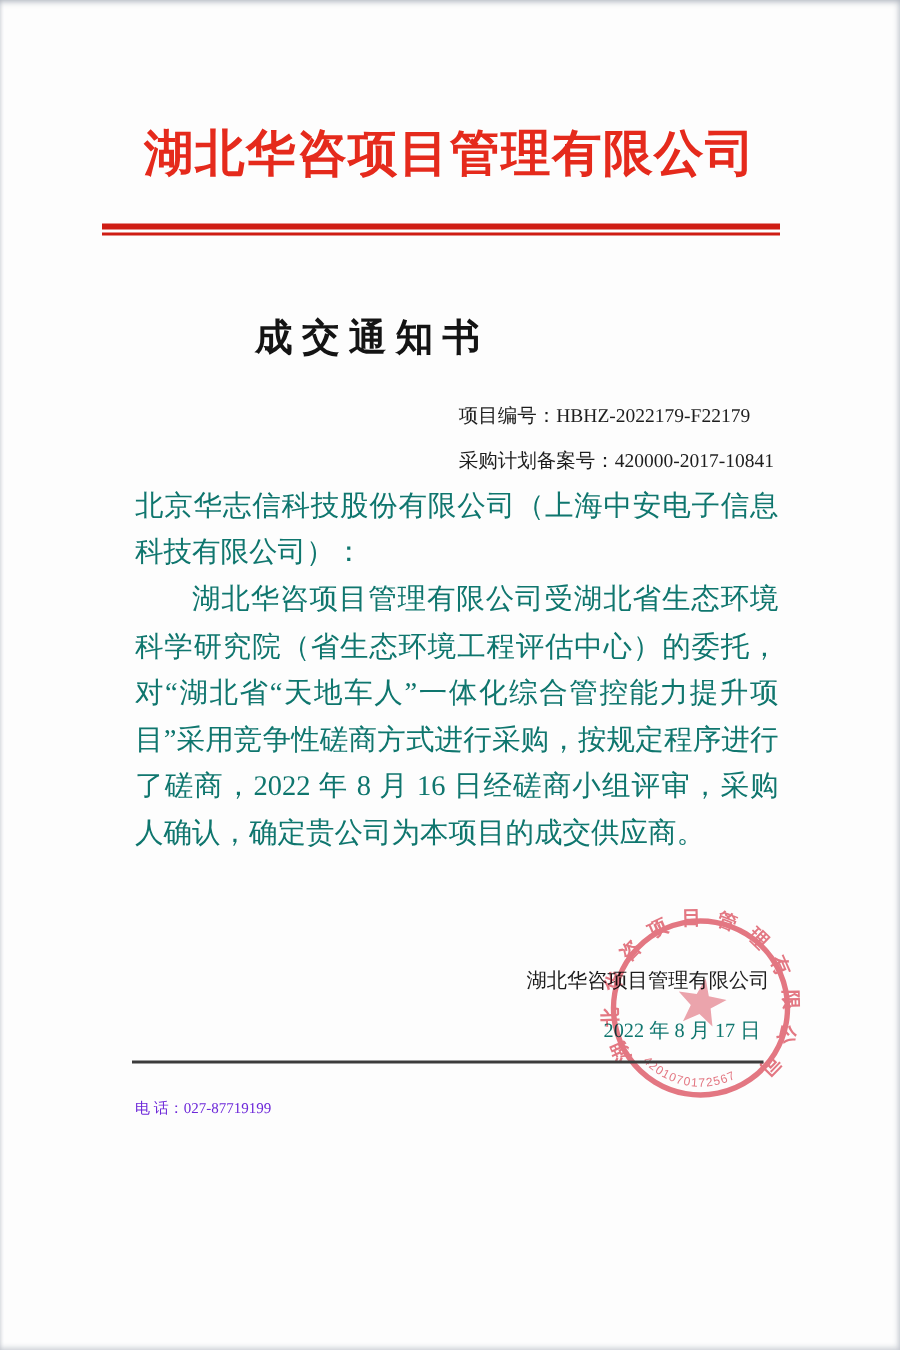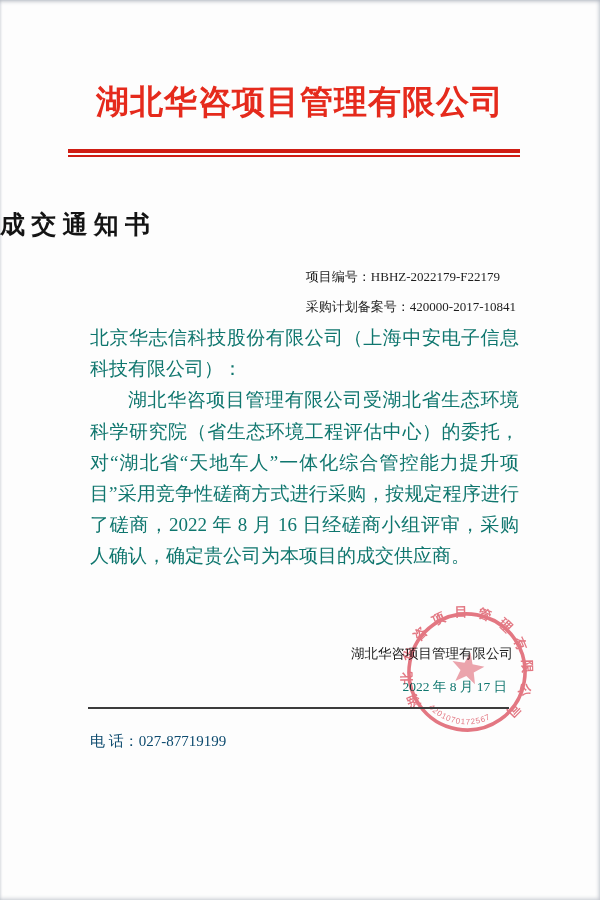--- a/index.html
+++ b/index.html
@@ -19,21 +19,21 @@
     position:absolute; top:80px; left:0; width:600px;
     text-align:center; font-family:"Liberation Sans","DejaVu Sans",sans-serif;
     font-weight:bold; font-size:33px; letter-spacing:1px; color:#e52a1c;
     white-space:nowrap;
   }
   .header-rule { position:absolute; top:149px; left:68px; width:452px; }
   .header-rule .r1 { height:4px; background:#cf1d14; }
   .header-rule .r2 { height:2px; background:#cf1d14; margin-top:2px; }
   
   .doc-title {
-    position:absolute; top:208px; left:0; width:490px; 
+    position:absolute; top:208px; left:0; width:490px; text-align:center;
     font-size:25px; font-weight:bold; color:#141414; white-space:nowrap;
   }
   
   .meta {
     position:absolute; top:262px; right:84px; text-align:left;
     font-size:13px; line-height:30px; color:#1d1d1d; white-space:nowrap;
   }
   
   .body-block {
     position:absolute; top:322px; left:90px; width:429px;
@@ -42,21 +42,21 @@
   }
   .body-block p { margin:0; }
   .indent { text-indent:2em; }
   .notice-line { margin-top:5px !important; }
   
   .sig-company { position:absolute; top:645px; right:87px; font-size:13.5px; color:#1c1c1c; white-space:nowrap; }
   .sig-date    { position:absolute; top:678px; right:93px; font-size:13.5px; color:#0f766e; white-space:nowrap;margin-left:14px; }
   
   .footer-rule { position:absolute; top:707px; left:88px; width:421px; height:2px; background:#3c3c3c; }
   .footer-line1 { position:absolute; top:713px; left:90px; font-size:12.5px; color:#222; white-space:nowrap; }
-  .footer-line2 { position:absolute; top:732px; left:90px; font-size:15px; color:#0c4a6e; white-space:nowrap; }
+  .footer-line2 { position:absolute; top:732px; left:90px; font-size:10px; color:#6d28d9; white-space:nowrap; }
   
   .seal {
     position:absolute; left:377px; top:582px; width:180px; height:180px;
     transform:rotate(10deg); opacity:0.82; mix-blend-mode:multiply;
     pointer-events:none;
   }
   .seal-ring   { fill:none; stroke:#df5a68; stroke-width:3.6px; }
   .seal-arc    { font-family:"Liberation Sans","DejaVu Sans",sans-serif; font-size:13px; letter-spacing:9px; fill:#df5a68; font-weight:bold; }
   .seal-num    { font-family:"Liberation Sans","DejaVu Sans",sans-serif; font-size:8px; letter-spacing:0.8px; fill:#df5a68; }
   .seal-star   { fill:#e26b79; opacity:0.75; }

